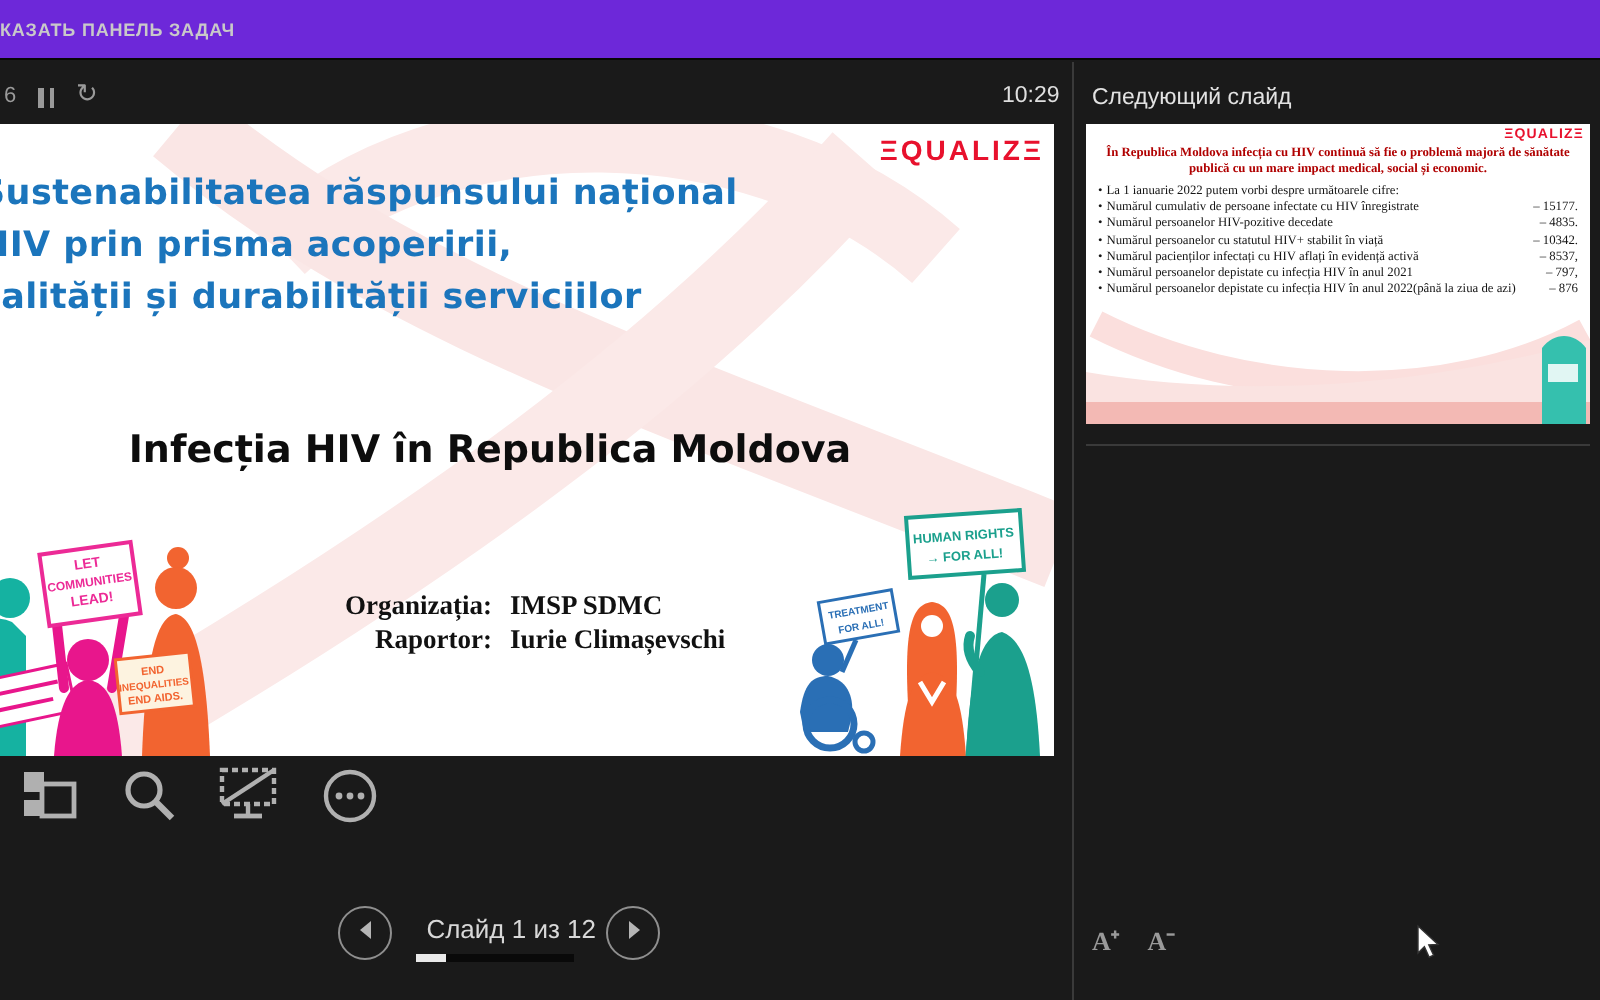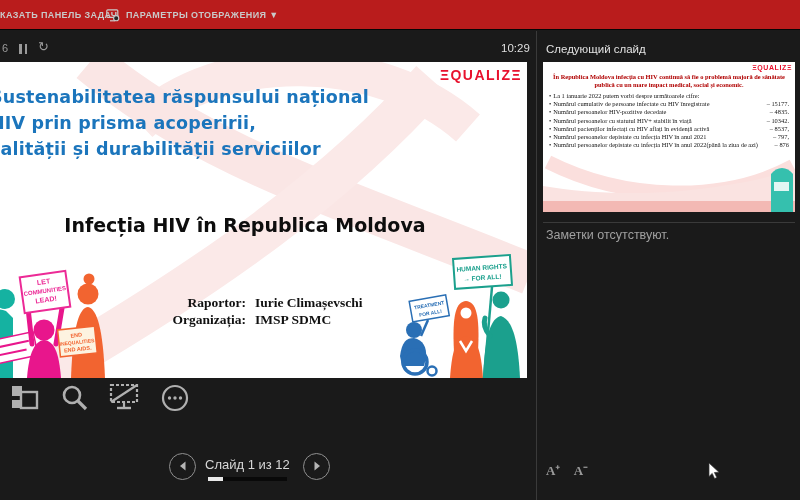--- a/index.html
+++ b/index.html
@@ -1,21 +1,21 @@
 <!DOCTYPE html>
 <html><head>
 <meta charset="utf-8">
 <style>
   * { margin:0; padding:0; box-sizing:border-box; }
   html,body { width:800px; height:500px; overflow:hidden; background:#141414; }
   body { font-family:"Liberation Sans", sans-serif; }
   #app { position:relative; width:800px; height:500px; background:#1a1a1a; }
 
   
-  .topbar { position:absolute; left:0; top:0; width:800px; height:30px; background:#b91c1c; border-bottom:1px solid #060606; }
+  .topbar { position:absolute; left:0; top:0; width:800px; height:30px; background:#6d28d9; border-bottom:1px solid #060606; }
   .topbar-item { position:absolute; top:0; height:30px; display:flex; align-items:center; gap:6px;
                  color:#c9c9c9; font-size:9px; font-weight:600; letter-spacing:.4px; cursor:default; }
   .tb-icon svg { display:block; }
 
   
   .timer-row { position:absolute; left:0; top:38px; height:22px; color:#9a9a9a; }
   .timer-elapsed { position:absolute; left:2px; top:4px; font-size:11px; }
   .pause-btn { position:absolute; left:19px; top:6px; width:9px; height:10px; display:flex; gap:3px; }
   .pause-btn i { width:2.5px; height:10px; background:#9a9a9a; }
   .restart-btn { position:absolute; left:38px; top:1px; font-size:13px; color:#9a9a9a; }
@@ -41,21 +41,21 @@
 
   
   .tools { position:absolute; left:8px; top:384px; display:flex; gap:16px; }
   .tool-btn { width:34px; height:32px; display:flex; align-items:center; justify-content:center; cursor:pointer; }
 
   
   .nav-arrow { position:absolute; top:453px; width:27px; height:27px; border:1.5px solid #8f8f8f; border-radius:50%;
                display:flex; align-items:center; justify-content:center; cursor:pointer; }
   .nav-arrow.prev { left:169px; }
   .nav-arrow.next { left:303px; }
-  .nav-counter { position:absolute; left:205px; top:457px; width:93px; text-align:left; color:#d8d8d8; font-size:13px; }
+  .nav-counter { position:absolute; left:205px; top:457px; width:93px; text-align:right; color:#d8d8d8; font-size:13px; }
   .nav-progress { position:absolute; left:208px; top:477px; width:79px; height:3.5px; background:#090909; }
   .nav-progress i { display:block; width:15px; height:3.5px; background:#e9e9e9; }
 
   
   .panel-header { position:absolute; left:546px; top:43px; color:#e2e2e2; font-size:11.5px; }
   .preview { position:absolute; left:543px; top:62px; width:252px; height:150px; background:#ffffff; overflow:hidden; cursor:pointer; }
   .preview-logo { position:absolute; top:2px; right:3px; color:#e8112d; font-size:7px; font-weight:700; letter-spacing:.6px; }
   .preview-title { margin:11px 8px 2px 8px; text-align:center; color:#b00000; font-family:"Liberation Serif", serif;
                    font-weight:bold; font-size:6.4px; line-height:8px; position:relative; z-index:2; }
   .preview-bullets { margin:3px 6px 0 6px; list-style:none; position:relative; z-index:2; }
@@ -73,30 +73,20 @@
 </style>
 </head>
 <body>
 
 <div id="app">
 
   <div class="topbar">
     <div class="topbar-item" style="left:0px;">
       <span>КАЗАТЬ ПАНЕЛЬ ЗАДАЧ</span>
     </div>
-    <div class="topbar-item" style="left:106px;">
-      <span class="tb-icon">
-        <svg width="14" height="13" viewBox="0 0 14 13">
-            <rect x="0.8" y="0.8" width="11" height="7.5" rx="1" fill="none" stroke="#c9c9c9" stroke-width="1.2"></rect>
-            <circle cx="10.2" cy="9.2" r="2.6" fill="#262626" stroke="#c9c9c9" stroke-width="1.1"></circle>
-            <line x1="4" y1="11.8" x2="9" y2="11.8" stroke="#c9c9c9" stroke-width="1.2"></line>
-          </svg>
-      </span>
-      <span>ПАРАМЕТРЫ ОТОБРАЖЕНИЯ ▼</span>
-    </div>
   </div>
 
   <div class="timer-row">
     <span class="timer-elapsed">6</span>
     <span class="pause-btn">
         <i></i>
         <i></i>
       </span>
     <span class="restart-btn">↻</span>
   </div>
@@ -111,26 +101,26 @@
     </svg>
     <div class="slide-logo">ΞQUALIZΞ</div>
     <div class="slide-title">
       <div>Sustenabilitatea răspunsului național</div>
       <div>HIV prin prisma acoperirii,</div>
       <div>calității și durabilității serviciilor</div>
     </div>
     <div class="slide-subtitle">Infecția HIV în Republica Moldova</div>
     <div class="credits">
       <div class="cred-row">
+          <span class="cred-label">Organizația:</span>
+          <span>IMSP SDMC</span>
+        </div>
+      <div class="cred-row">
           <span class="cred-label">Raportor:</span>
           <span>Iurie Climașevschi</span>
-        </div>
-      <div class="cred-row">
-          <span class="cred-label">Organizația:</span>
-          <span>IMSP SDMC</span>
         </div>
     </div>
 
     <div class="illu" style="left:0; top:204px;">
       <svg width="112" height="112" viewBox="0 0 112 112">
         <path d="M -14,112 L -14,50 Q -5,40 6,45 L 13,52 L 13,112 Z" fill="#15b2a1"></path>
         <circle cx="5" cy="33" r="10" fill="#15b2a1"></circle>
         <g transform="rotate(-12 14 82)">
           <rect x="-8" y="70" width="44" height="24" fill="#ffffff" stroke="#e8168c" stroke-width="1.5"></rect>
           <line x1="-3" y1="78" x2="30" y2="78" stroke="#e8168c" stroke-width="2"></line>
@@ -286,21 +276,20 @@
         </li>
 
   <li>
           <span class="b-text">Numărul persoanelor depistate cu infecția HIV în anul 2022(până la ziua de azi)</span>
           <span class="b-val">– 876</span>
         </li>
 </ul>
   </div>
 
   <div class="divider-h"></div>
-  <div class="notes">Заметки отсутствуют.</div>
 
   <div class="font-btns">
     <span class="font-btn">A⁺</span>
     <span class="font-btn">A⁻</span>
   </div>
 
   <div class="cursor">
     <svg width="12" height="18" viewBox="0 0 12 18">
         <path d="M 1,1 L 1,14.5 L 4.2,11.4 L 6.6,16.6 L 8.8,15.6 L 6.4,10.5 L 11,10.2 Z" fill="#ffffff" stroke="#333333" stroke-width="0.7"></path>
       </svg>

